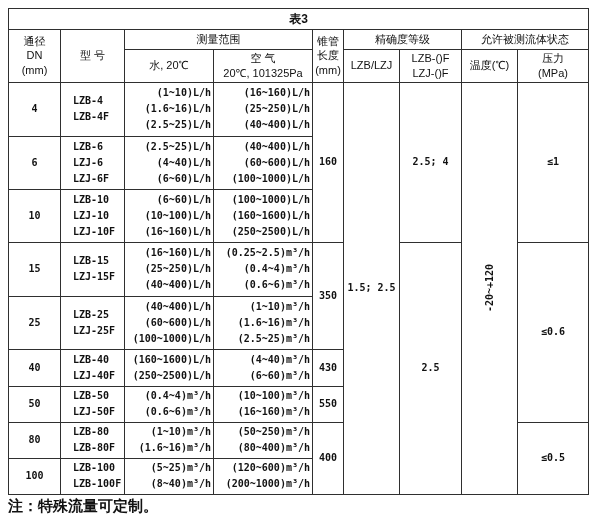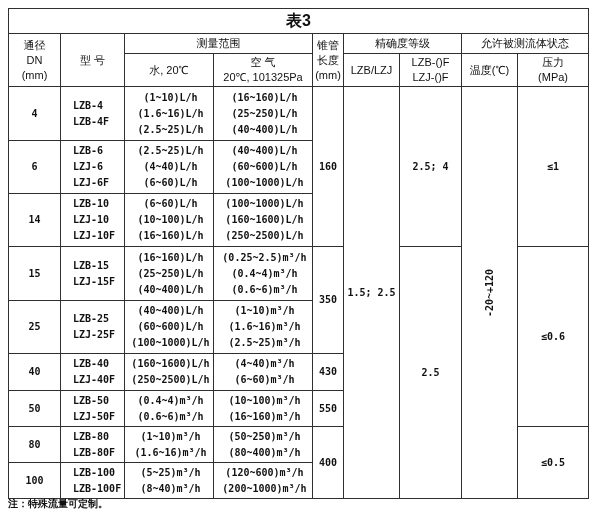--- a/index.html
+++ b/index.html
@@ -12,47 +12,47 @@
     border-collapse:collapse;table-layout:fixed;
     position:absolute;left:8px;top:8px;width:580px;
   }
   td{
     border:1px solid #2f2f2f;
     text-align:center;vertical-align:middle;
     padding:1px 2px;
     font-size:11px;line-height:1.4;
     overflow:hidden;
   }
-  .title-cell{font-weight:bold;font-size:16px;height:18px;}
+  .title-cell{font-weight:bold;font-size:12px;height:18px;}
   .hdr{font-weight:normal;font-size:11px;white-space:pre-line;line-height:1.35;}
   .data{
     font-family:"DejaVu Sans Mono","Liberation Mono",monospace;
     font-size:10px;font-weight:bold;white-space:pre-line;line-height:1.6;
   }
   .model-cell{text-align:left;padding-left:12px;margin-left:45px;}
-  .range-cell{text-align:center;padding-left:5px;}
+  .range-cell{text-align:right;padding-left:5px;}
   .num-cell{font-family:"DejaVu Sans Mono","Liberation Mono",monospace;font-size:10px;font-weight:bold;}
   .temp-cell{position:relative;}
   .rot{
     position:absolute;left:50%;top:50%;
     transform:translate(-50%,-50%) rotate(-90deg);
     white-space:nowrap;display:block;
     font-family:"DejaVu Sans Mono","Liberation Mono",monospace;
     font-size:10px;font-weight:bold;
   }
   tr.h-title{height:20px;}
   tr.h-grp{height:20px;}
   tr.h-sub{height:32px;padding-left:27px;}
   tr.r3{height:54px;}
   tr.r3b{height:53px;}
   tr.r2{height:36px;}
   tr.r2b{height:37px;}
   .footnote{
     position:absolute;left:8px;top:497px;
-    font-size:10px;font-weight:bold;color:#111111;
+    font-size:15px;font-weight:bold;color:#111111;
   }
 </style>
 </head>
 <body>
 
 <div class="sheet">
   <table class="spec">
     <colgroup>
       <col style="width:52px">
         <col style="width:64px">
@@ -121,21 +121,21 @@
 LZJ-6F</td>
       <td class="data range-cell">(2.5~25)L/h
 (4~40)L/h
 (6~60)L/h</td>
       <td class="data range-cell">(40~400)L/h
 (60~600)L/h
 (100~1000)L/h</td>
     </tr>
 
     <tr class="r3b">
-      <td class="num-cell">14</td>
+      <td class="num-cell">10</td>
       <td class="data model-cell">LZB-10
 LZJ-10
 LZJ-10F</td>
       <td class="data range-cell">(6~60)L/h
 (10~100)L/h
 (16~160)L/h</td>
       <td class="data range-cell">(100~1000)L/h
 (160~1600)L/h
 (250~2500)L/h</td>
     </tr>

